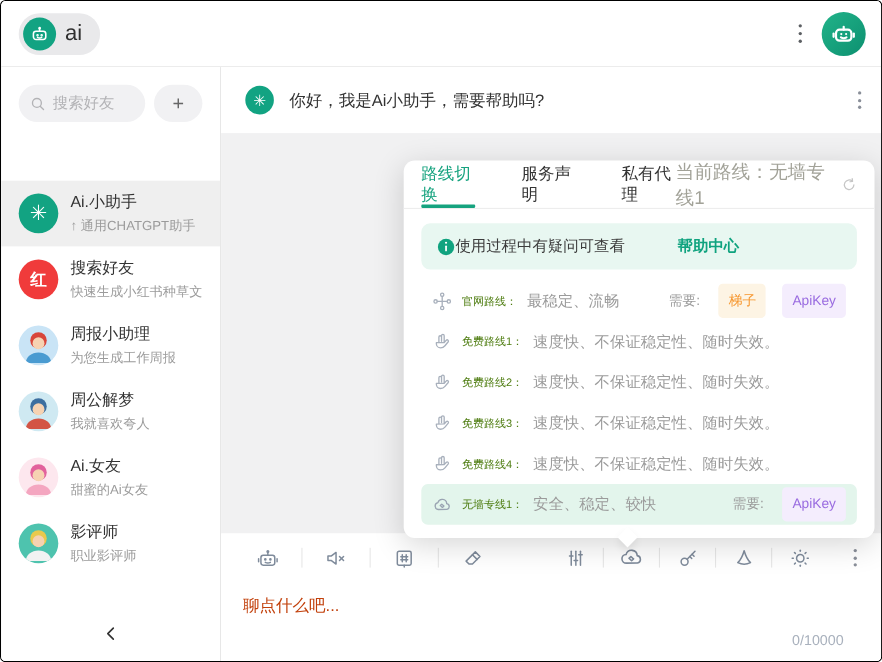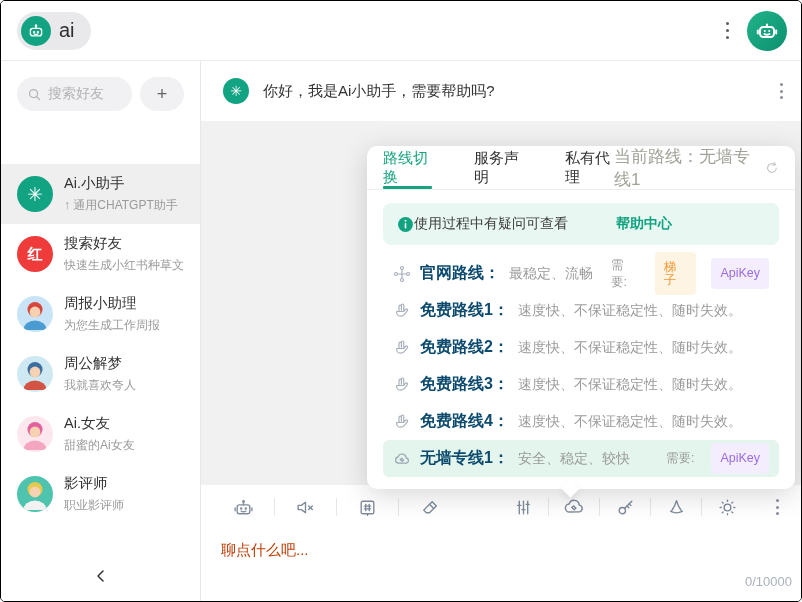--- a/index.html
+++ b/index.html
@@ -46,40 +46,40 @@
   .chat-bg { flex:1; background:#f1f1f2; }
   .toolbar { flex:0 0 44px; background:#fff; display:flex; align-items:center; padding:0 12px; }
   .ticon { width:61px; display:flex; align-items:center; justify-content:center; cursor:pointer; }
   .tright .ticon { width:50px; }
   .tdiv { width:1px; height:18px; background:#e7e7e7; }
   .tleft,.tright { display:flex; align-items:center; }
   .tspacer { flex:1; }
   .toolbar .kebab { margin-left:20px; margin-right:6px; }
   .input-area { flex:0 0 72px; background:#fff; position:relative; padding:12px 20px; }
   .input-ph { font-size:15px; color:#c2410c; cursor:text; }
-  .counter { position:absolute; right:9px; bottom:12px; font-size:13px; color:#a9b1bd;margin-left:24px; }
+  .counter { position:absolute; right:34px; bottom:12px; font-size:13px; color:#a9b1bd;margin-left:24px; }
 
   
   .popup { position:absolute; left:366px; top:145px; width:428px; background:#fff; border-radius:10px; box-shadow:0 6px 28px rgba(0,0,0,.16); z-index:10; }
   .popup-arrow { position:absolute; left:197px; bottom:-6px; width:13px; height:13px; background:#fff; transform:rotate(45deg); box-shadow:3px 3px 8px rgba(0,0,0,.08); }
   .popup-header { height:44px; display:flex; align-items:center; padding:0 16px; border-bottom:1px solid #ededed; }
   .tabs { display:flex; gap:42px; height:100%; }
   .tab { font-size:15px; color:#333; display:flex; align-items:center; height:100%; position:relative; cursor:pointer; }
   .tab.active { color:#16a37f; }
   .tab.active::after { content:""; position:absolute; left:0; right:0; bottom:0; height:3px; background:#16a37f; border-radius:1px; }
   .current-route { margin-left:auto; display:flex; align-items:center; gap:10px; }
   .current-route span { font-size:17px; color:#a2a298; }
   .banner { margin:13px 16px 8px; height:42px; background:#e8f7f1; border-radius:8px; display:flex; align-items:center; padding:0 14px; }
   .banner-text { font-size:14px; color:#3c3c3c; }
   .banner-link { font-size:14px; font-weight:bold; color:#10a37f; cursor:pointer;margin-left:48px; }
   .routes { padding:2px 16px 12px; }
   .route { height:37px; display:flex; align-items:center; gap:9px; padding:0 10px; border-radius:6px; cursor:pointer; }
   .route.sel { background:#e3f5ec; }
   .route .ric { display:flex; flex:0 0 18px; }
-  .rname { font-size:16px; font-weight:bold; color:#0c4a6e; white-space:nowrap; }
+  .rname { font-size:10px; font-weight:normal; color:#4d7c0f; white-space:nowrap; }
   .rdesc { font-size:14px; color:#9b9b9b; white-space:nowrap; }
   .rspacer { flex:1; }
   .need { font-size:12.5px; color:#9b9b9b; margin-right:2px; }
   .badge { font-size:12.5px; border-radius:4px; padding:9px 9px; line-height:1; }
   .badge.ladder { color:#f6962e; background:#fdf4e4; }
   .badge.apikey { color:#9a6ce0; background:#f4edfd; }
 </style>
 </head>
 <body>
 

